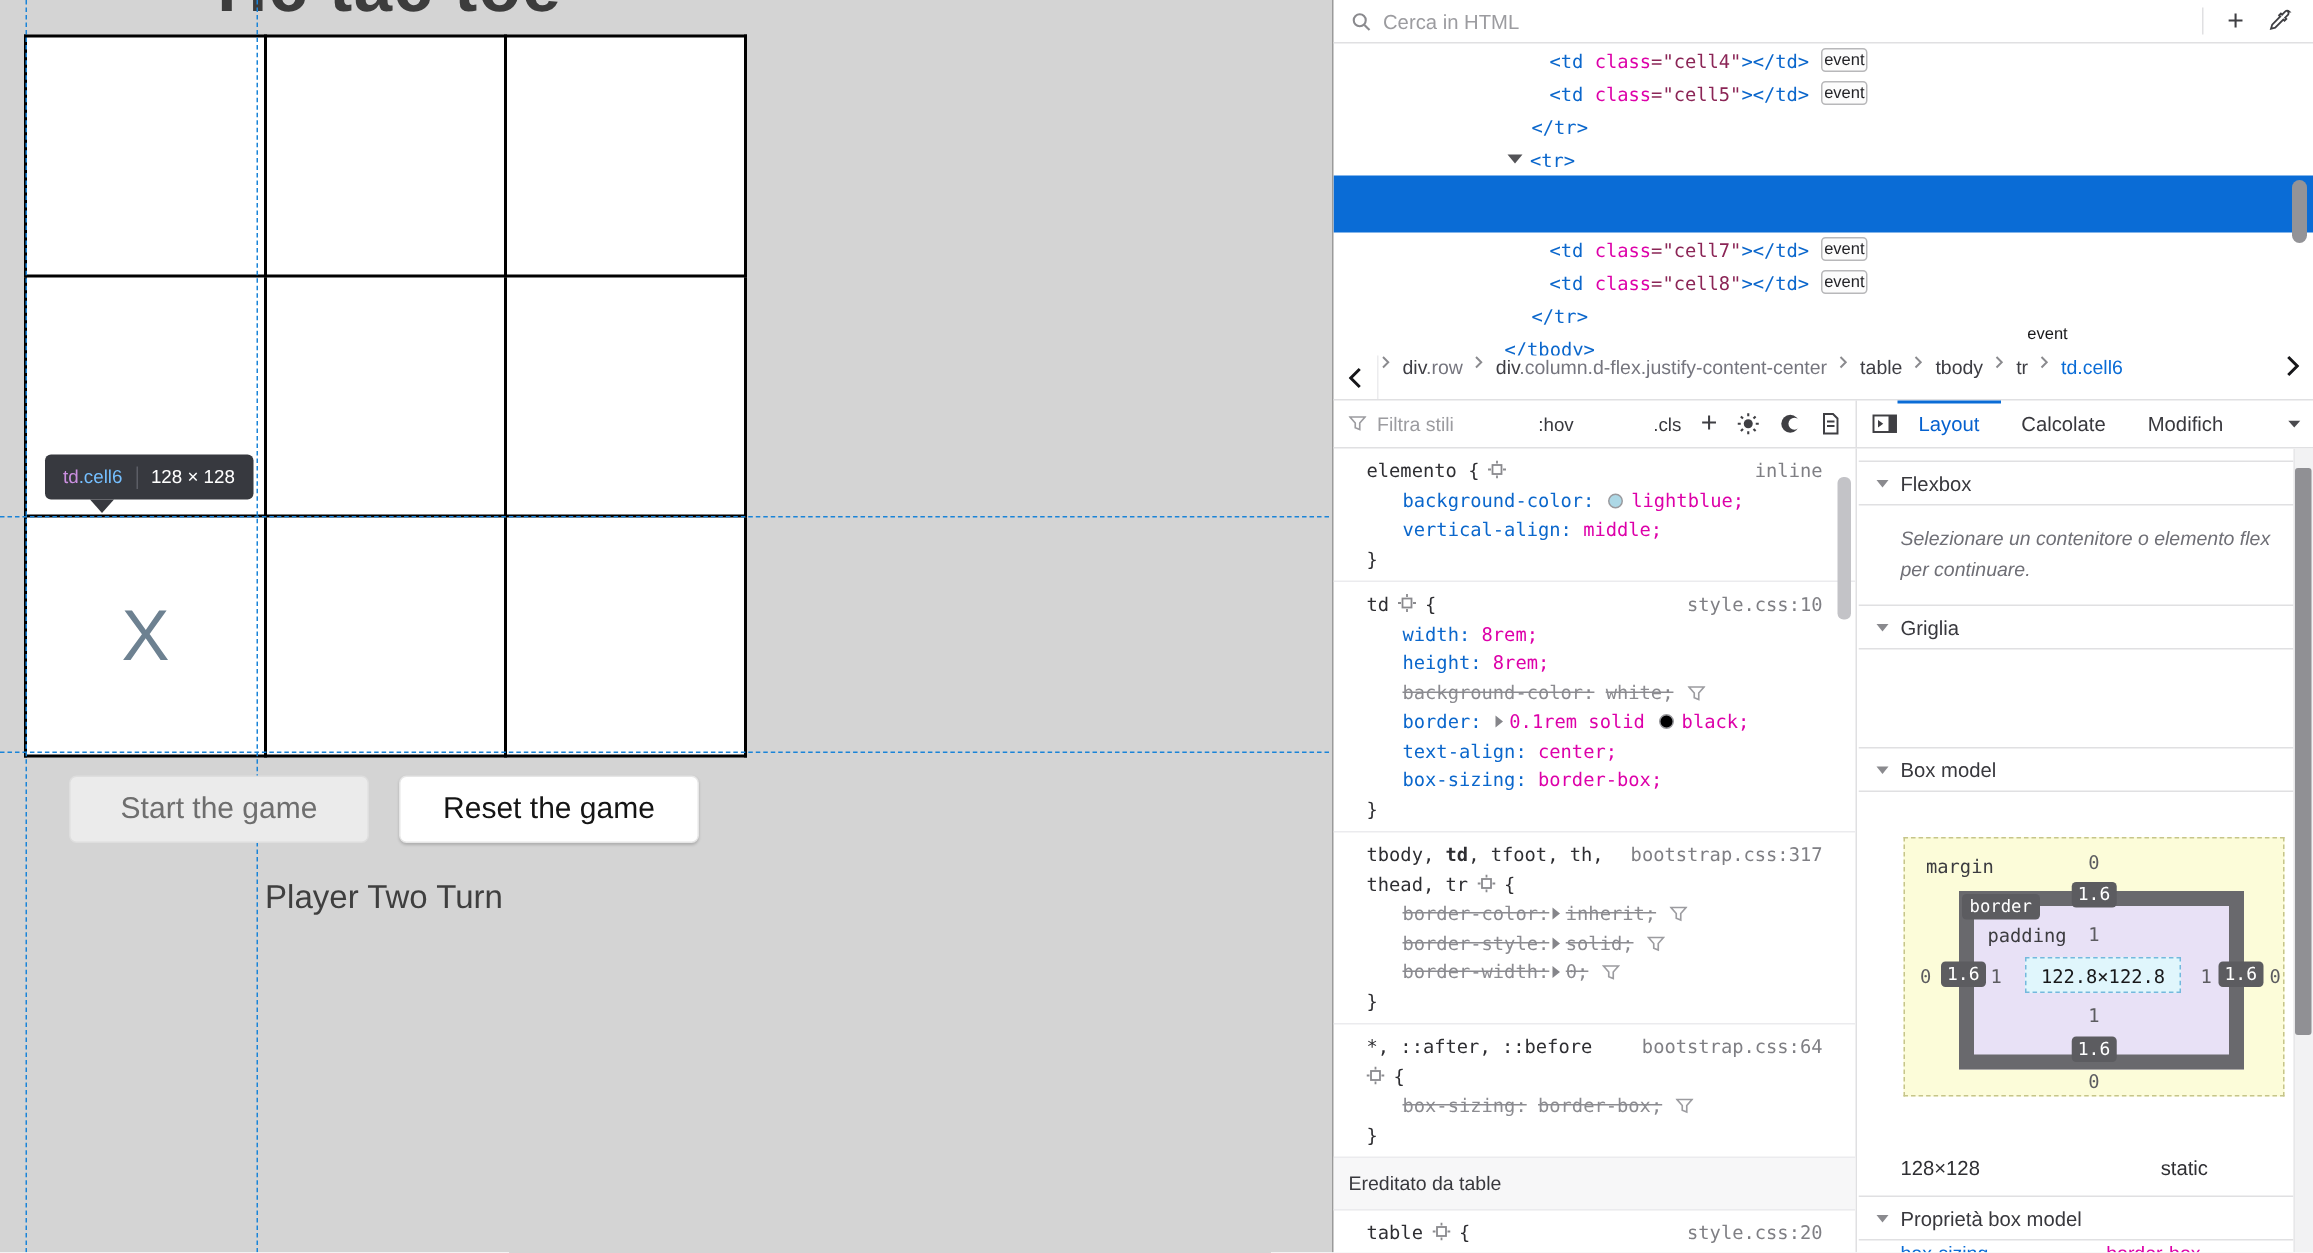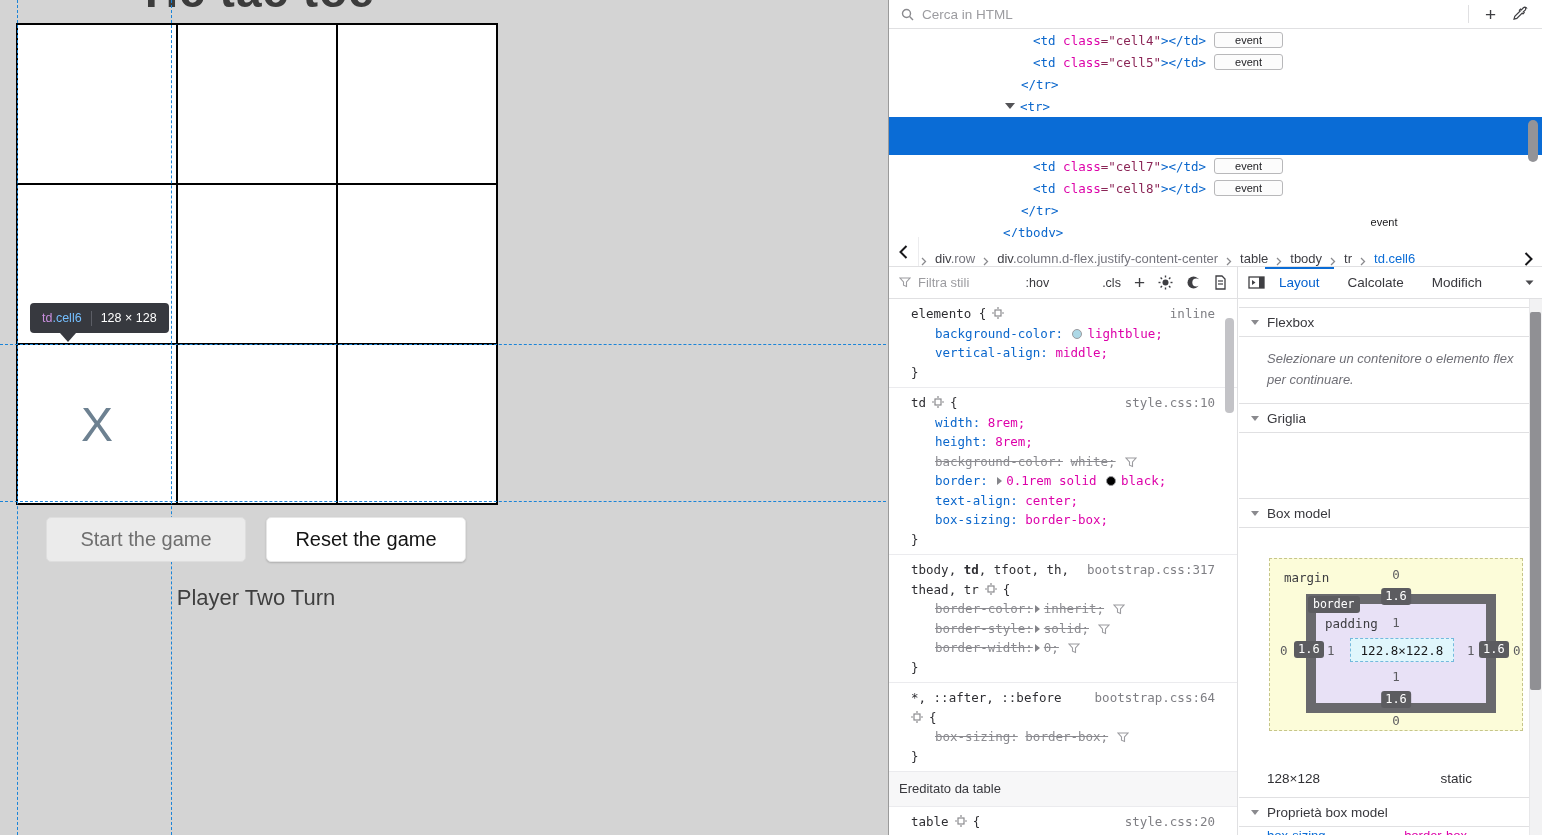--- a/index.html
+++ b/index.html
@@ -55,29 +55,29 @@
 
   .dt-markup { position:absolute; top:29px; left:0; right:0; height:208px; overflow:hidden;
                font-family:"DejaVu Sans Mono","Liberation Mono",monospace;
                font-size:12.5px; }
   .mrow { height:22px; display:flex; align-items:center; white-space:pre; }
   .tk-tag { color:#0b67cc; } .tk-attr { color:#dd00a9; } .tk-val { color:#8b2556; }
   .expander { width:0; height:0; border-left:5px solid transparent; border-right:5px solid transparent;
               border-top:6px solid #535357; margin-right:5px; display:inline-block; }
   .badge { font-family:"Liberation Sans",sans-serif; font-size:11px; line-height:14px;
            color:#232327; background:#fcfcfc; border:1px solid #b8b8ba; border-radius:3px;
-           padding:0 20px; margin-left:8px; display:inline-block; }
+           padding:0 1px; margin-left:8px; display:inline-block; }
   .sel-block { height:38px; background:#0a6cd6; color:#fff; padding-left:144px;
                font-size:12.5px; line-height:19px; white-space:pre; }
   .sel-block .badge { background:#fff; border-color:#fff; color:#18181a; }
   .m-scroll { position:absolute; right:4px; top:91px; width:10px; height:42px;
               background:#939397; border-radius:5px; }
 
   .dt-crumbs { position:absolute; top:237px; left:0; right:0; height:30px;
-               border-bottom:1px solid #e0e0e2; display:flex; align-items:flex-end;
+               border-bottom:1px solid #e0e0e2; display:flex; align-items:flex-start;
                font-size:13px; color:#3e3e44; }
   .bc-nav { width:30px; height:100%; display:flex; align-items:center; justify-content:center;
             border-right:1px solid #ececee; }
   .bc-item { padding:0 6px; white-space:nowrap; }
   .bc-cls { color:#75757e; }
   .bc-sel { color:#0a6cd6; }
   .bc-sep { margin:0 2px; display:flex; align-items:center; }
   .bc-end { margin-left:auto; width:28px; display:flex; justify-content:center; }
 
   .dt-toolbar { position:absolute; top:267px; left:0; right:0; height:32px;

